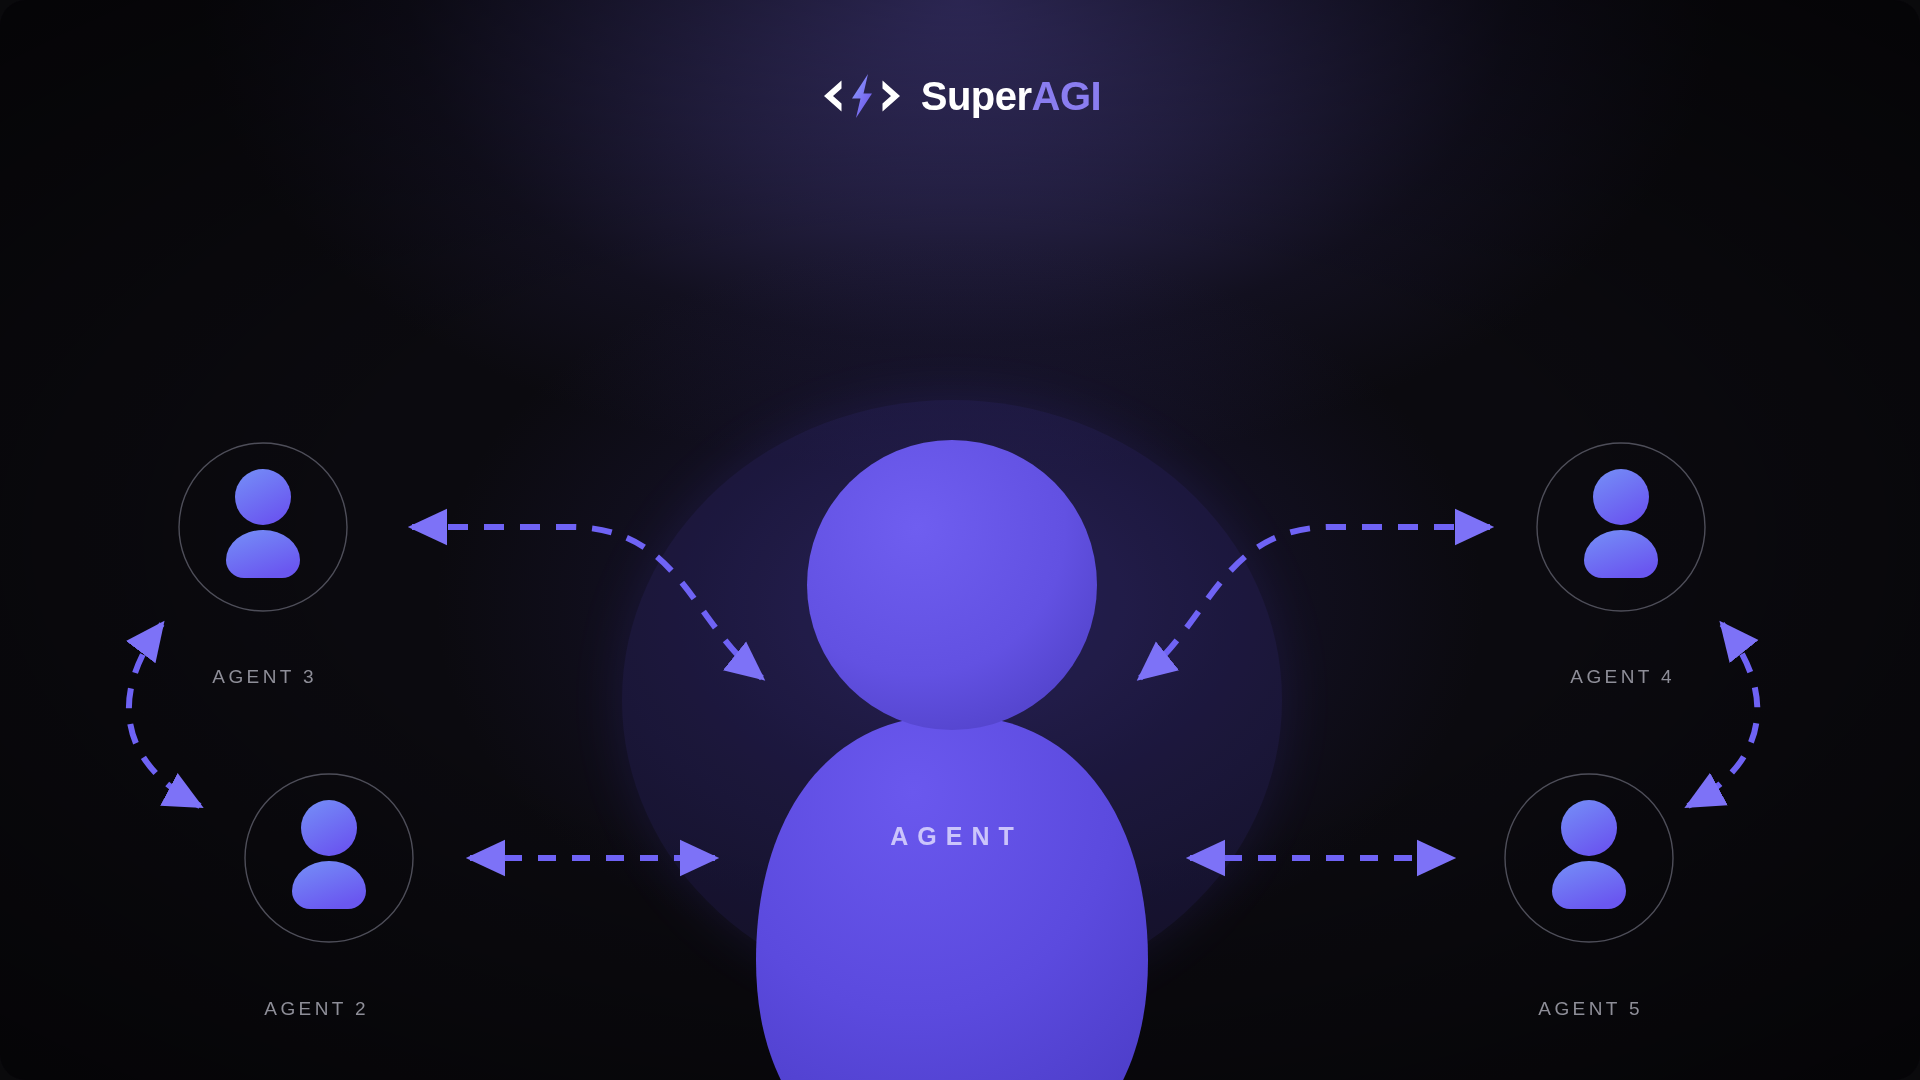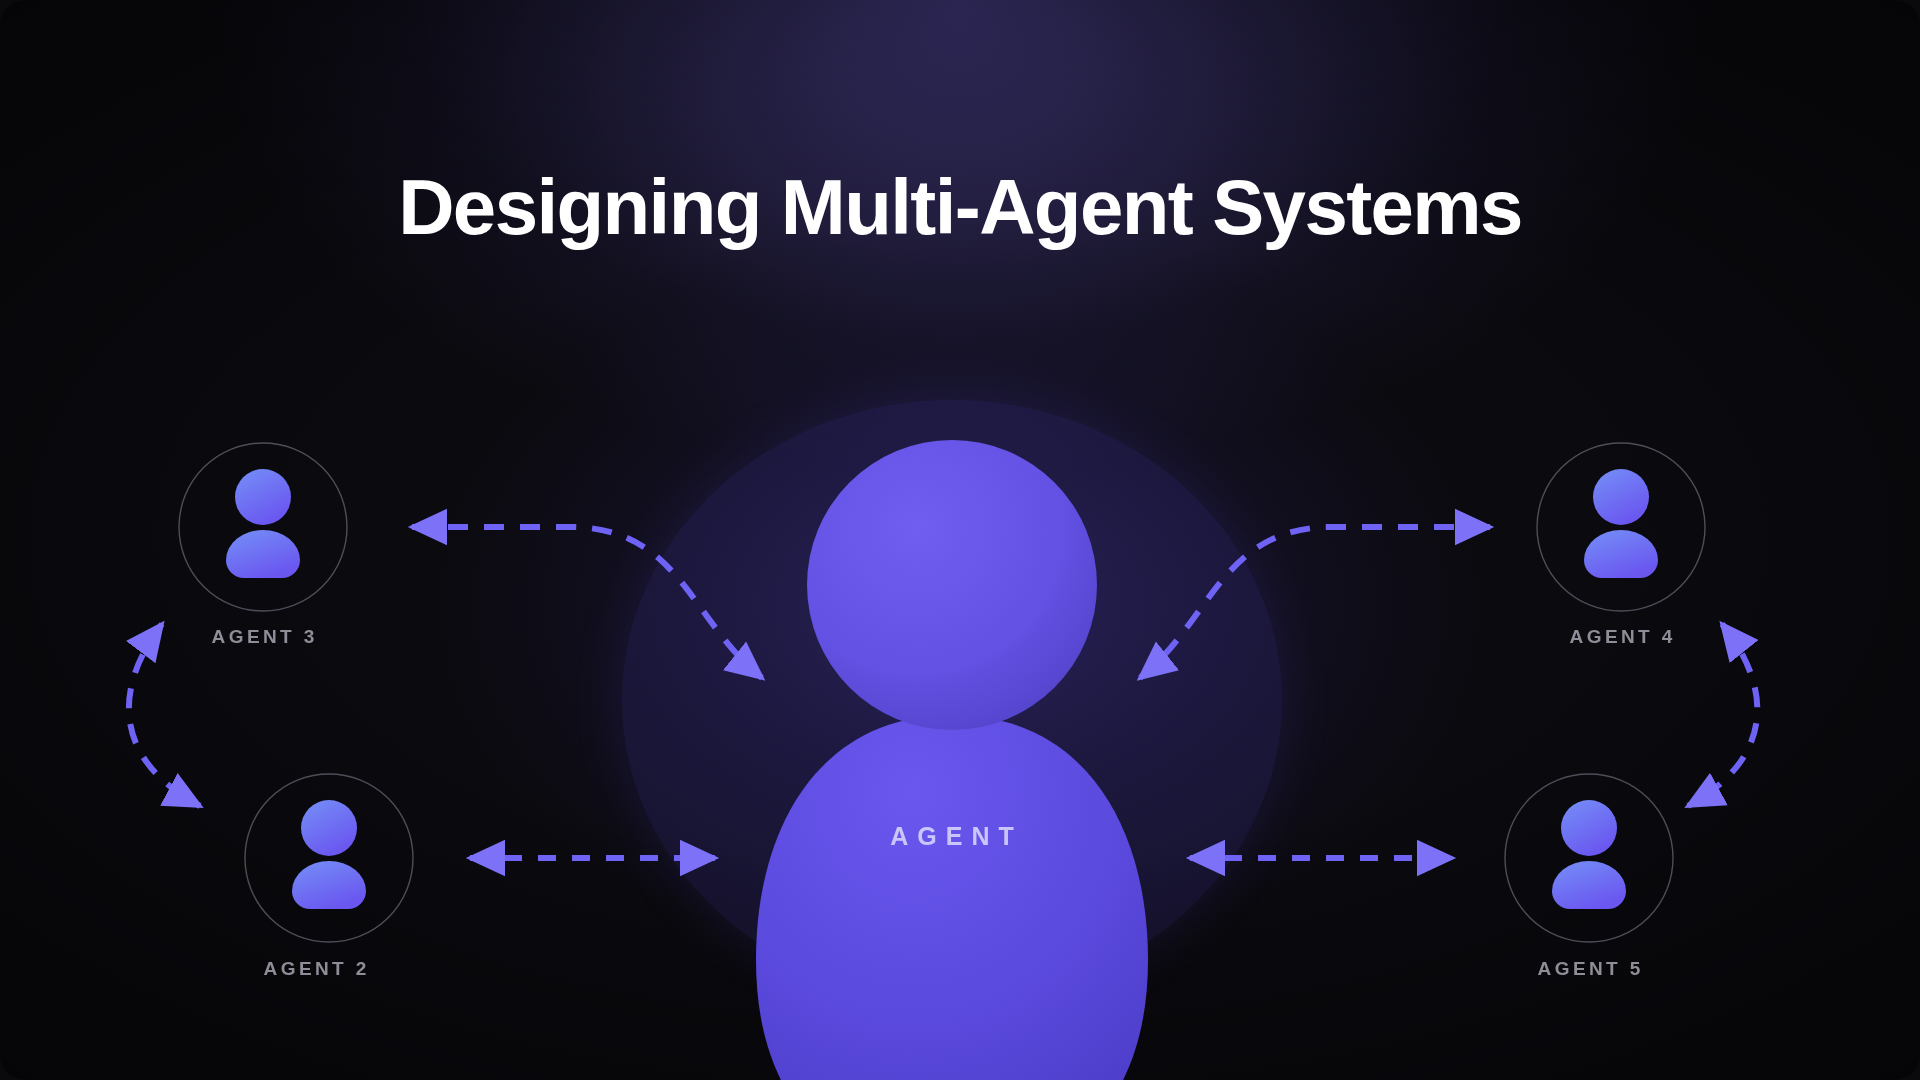--- a/index.html
+++ b/index.html
@@ -119,38 +119,55 @@
     letter-spacing: 2px;
     line-height: 1;
   }
 
   
   .node-label {
     position: absolute;
     transform: translateX(-50%);
     color: #8e8e98;
     font-size: 19px;
-    font-weight: 700;
+    font-weight: 400;
     letter-spacing: 3.4px;
     text-indent: 3.4px;
     white-space: nowrap;
     z-index: 5;
+    margin-top: 40px;
   }
 </style>
 </head>
 <body>
 
 <div id="stage">
 
   <div class="bg-base"></div>
   <div class="bg-glow-top"></div>
   <div class="bg-glow-center"></div>
 
-
-  <div class="page-title">Designing Multi-Agent Systems</div>
+  <div class="logo-row">
+    <svg class="logo-mark" width="86" height="48" viewBox="0 0 86 48">
+      <defs>
+        <linearGradient id="boltGrad" x1="0" y1="0" x2="1" y2="1">
+          <stop offset="0%" stop-color="#8fa6ff"></stop>
+          <stop offset="55%" stop-color="#7b72f3"></stop>
+          <stop offset="100%" stop-color="#6a4fe0"></stop>
+        </linearGradient>
+      </defs>
+      <path d="M22.5 8.5 L5 24 L22.5 39.5 L22.5 31.5 L14 24 L22.5 16.5 Z" fill="#ffffff"></path>
+      <path d="M63.5 8.5 L81 24 L63.5 39.5 L63.5 31.5 L72 24 L63.5 16.5 Z" fill="#ffffff"></path>
+      <path d="M49 2 L33 26.5 L41.5 26.5 L37 46 L53 21.5 L44.5 21.5 Z" fill="url(#boltGrad)"></path>
+    </svg>
+    <div class="logo-text">
+      <span class="lt-a">Super</span><span class="lt-b">AGI</span>
+    </div>
+  </div>
+
 
   <svg class="diagram" viewBox="0 0 1920 1080">
     <defs>
       <linearGradient id="personGrad" x1="0" y1="0" x2="0.55" y2="1">
         <stop offset="0%" stop-color="#7590f7"></stop>
         <stop offset="100%" stop-color="#6a57f0"></stop>
       </linearGradient>
       <radialGradient id="centerHeadGrad" cx="0.38" cy="0.3" r="0.85">
         <stop offset="0%" stop-color="#6f5ef0"></stop>
         <stop offset="60%" stop-color="#6251e2"></stop>

